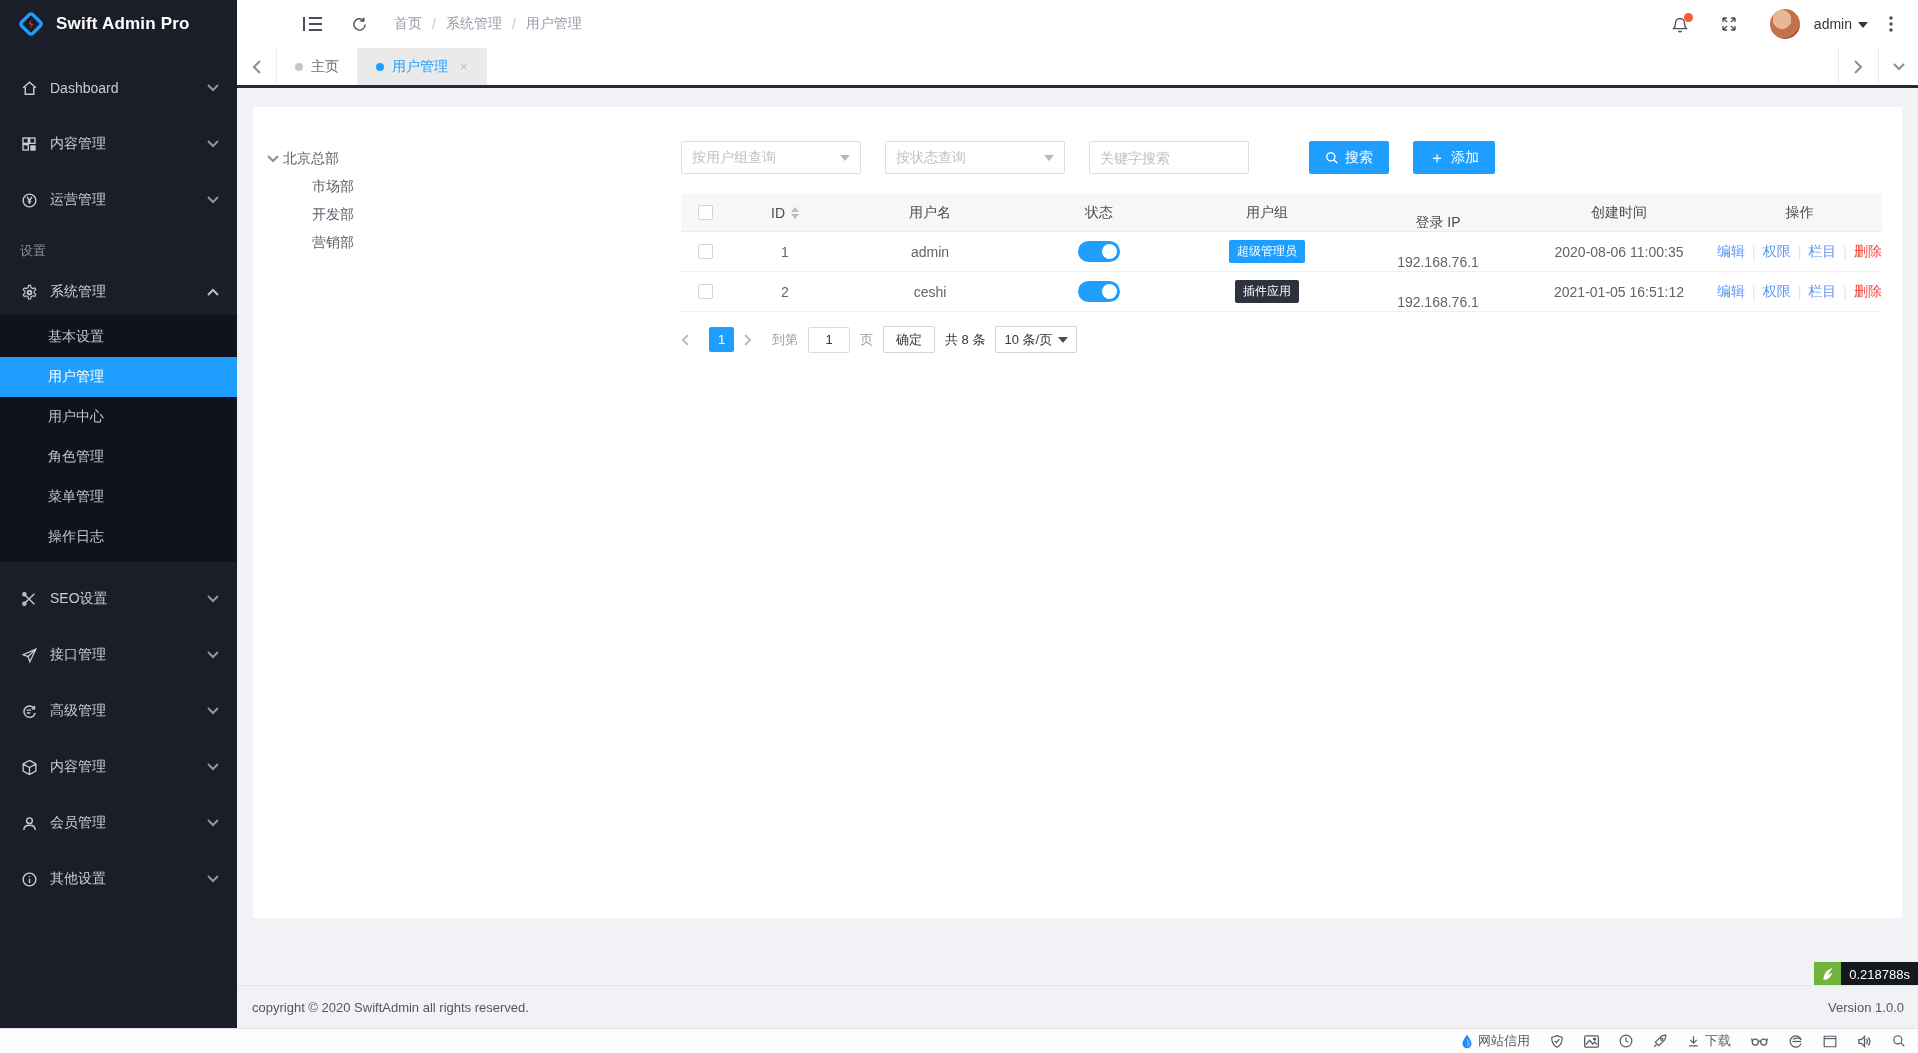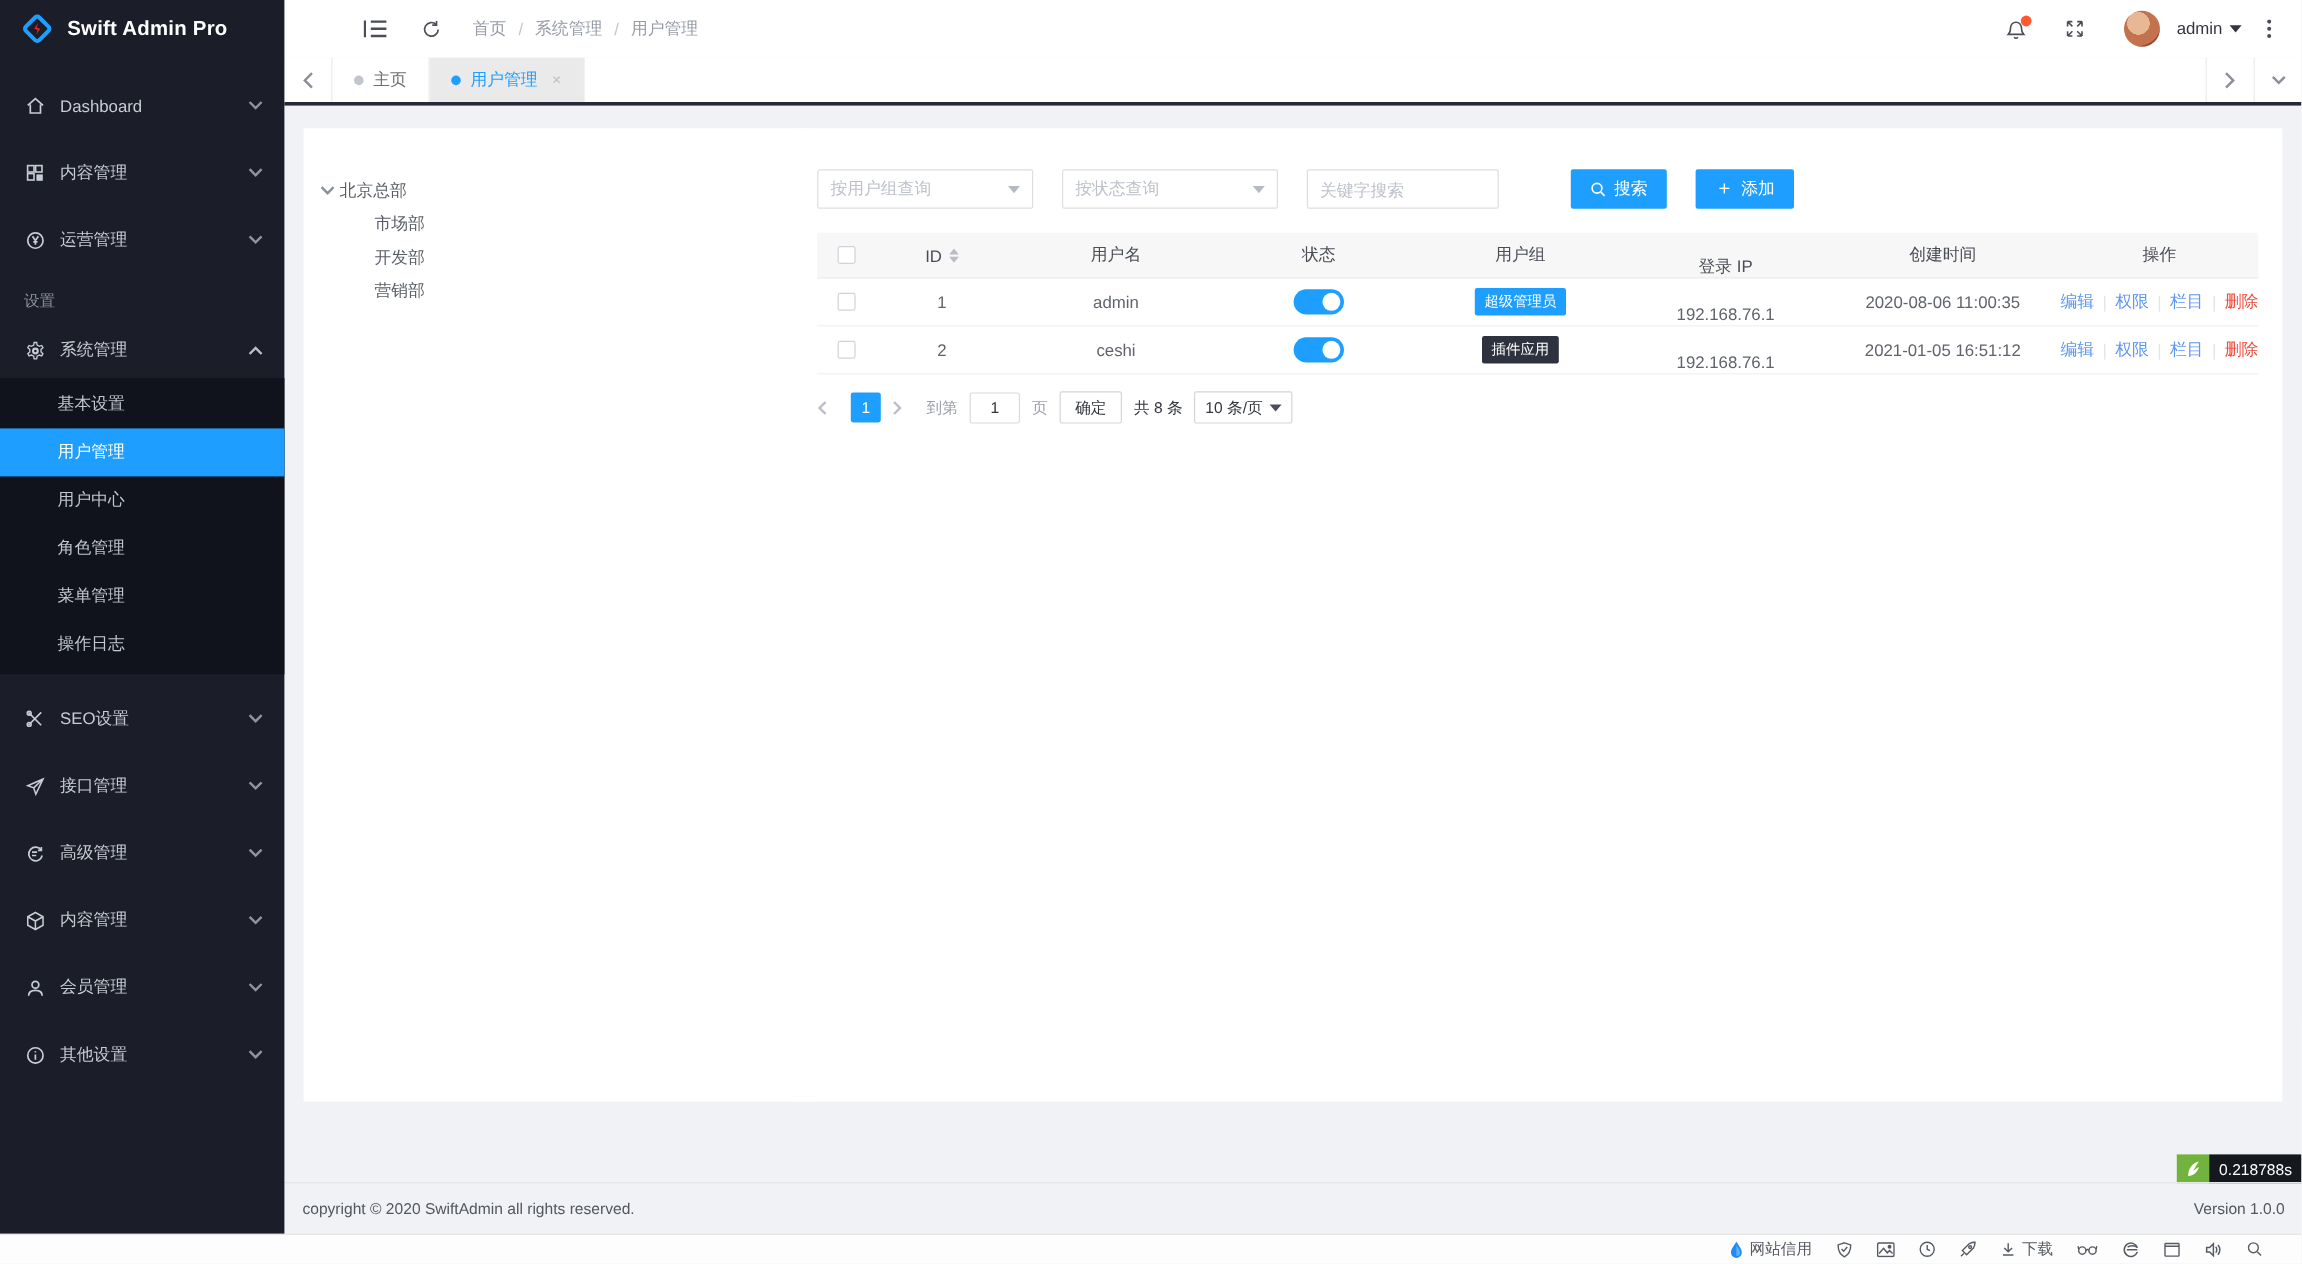--- a/index.html
+++ b/index.html
@@ -103,21 +103,21 @@
   .pg-size .fs-caret { border-top-color:#4a4f57; }
 
   
   .page-footer { position:absolute; left:0; right:0; bottom:0; height:43px; border-top:1px solid #e4e6e9; display:flex; align-items:center; padding:0 14px 0 15px; font-size:13px; color:#53575e; }
   .version { margin-left:auto; }
   .perf-badge { position:absolute; right:0; top:871px; height:24px; display:flex; align-items:stretch; }
   .perf-icon { width:27px; background:#72b33e; display:flex; align-items:center; justify-content:center; }
   .perf-time { background:#15181d; color:#fff; font-size:13px; display:flex; align-items:center; padding:0 8px; }
 
   
-  .taskbar { position:absolute; left:0; right:0; bottom:0; height:25px; background:#fdfdfd; border-top:1px solid #e2e2e2; display:flex; align-items:center; justify-content:flex-end; gap:20px; padding-right:32px; font-size:13px; color:#3f434a;font-family:Liberation Serif, serif; }
+  .taskbar { position:absolute; left:0; right:0; bottom:0; height:25px; background:#fdfdfd; border-top:1px solid #e2e2e2; display:flex; align-items:center; justify-content:flex-end; gap:20px; padding-right:12px; font-size:13px; color:#3f434a;font-family:Liberation Serif, serif; }
   .tk { display:flex; align-items:center; gap:5px; cursor:pointer; color:#565b63; }
   svg { display:block; }
 </style>
 </head>
 <body>
 
 <div class="screen">
 
   <aside class="sidebar">
     <div class="logo-row">

